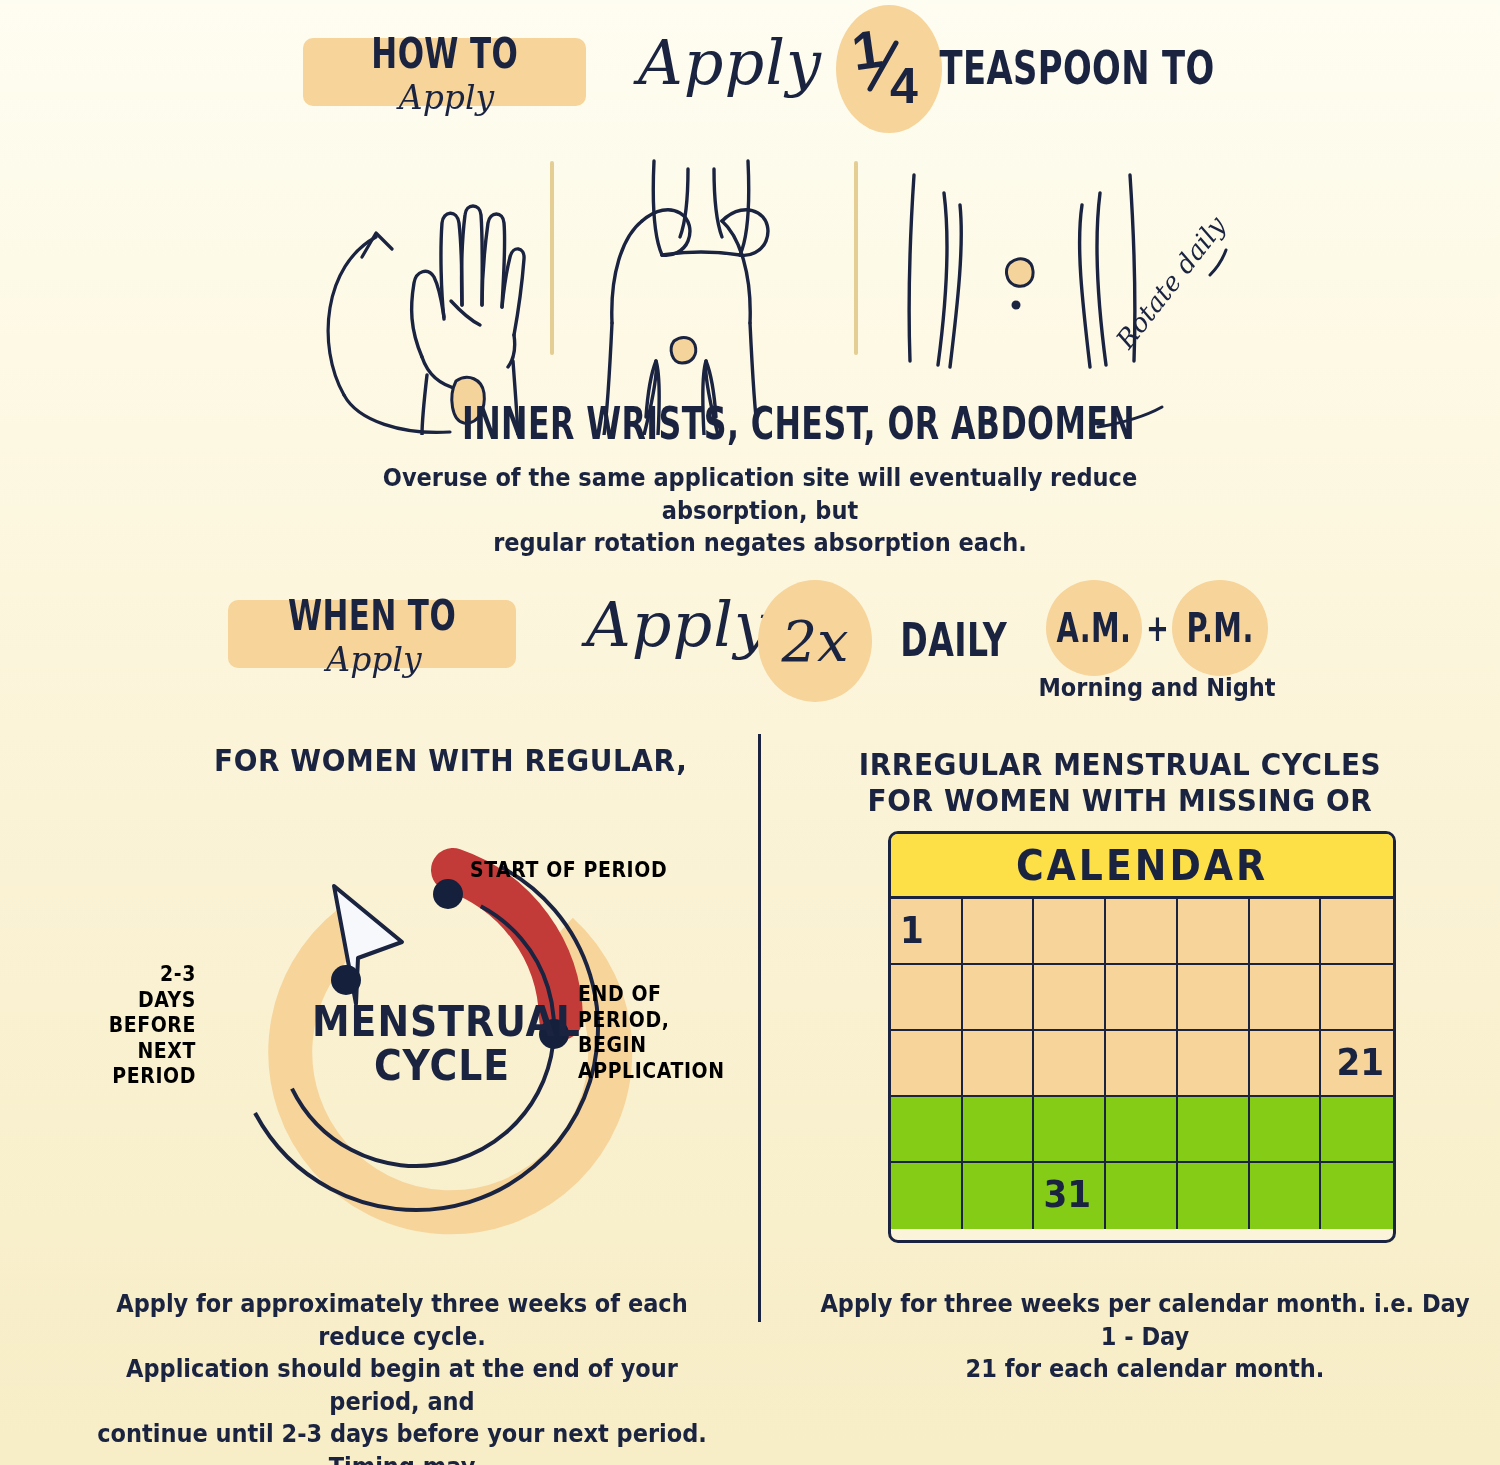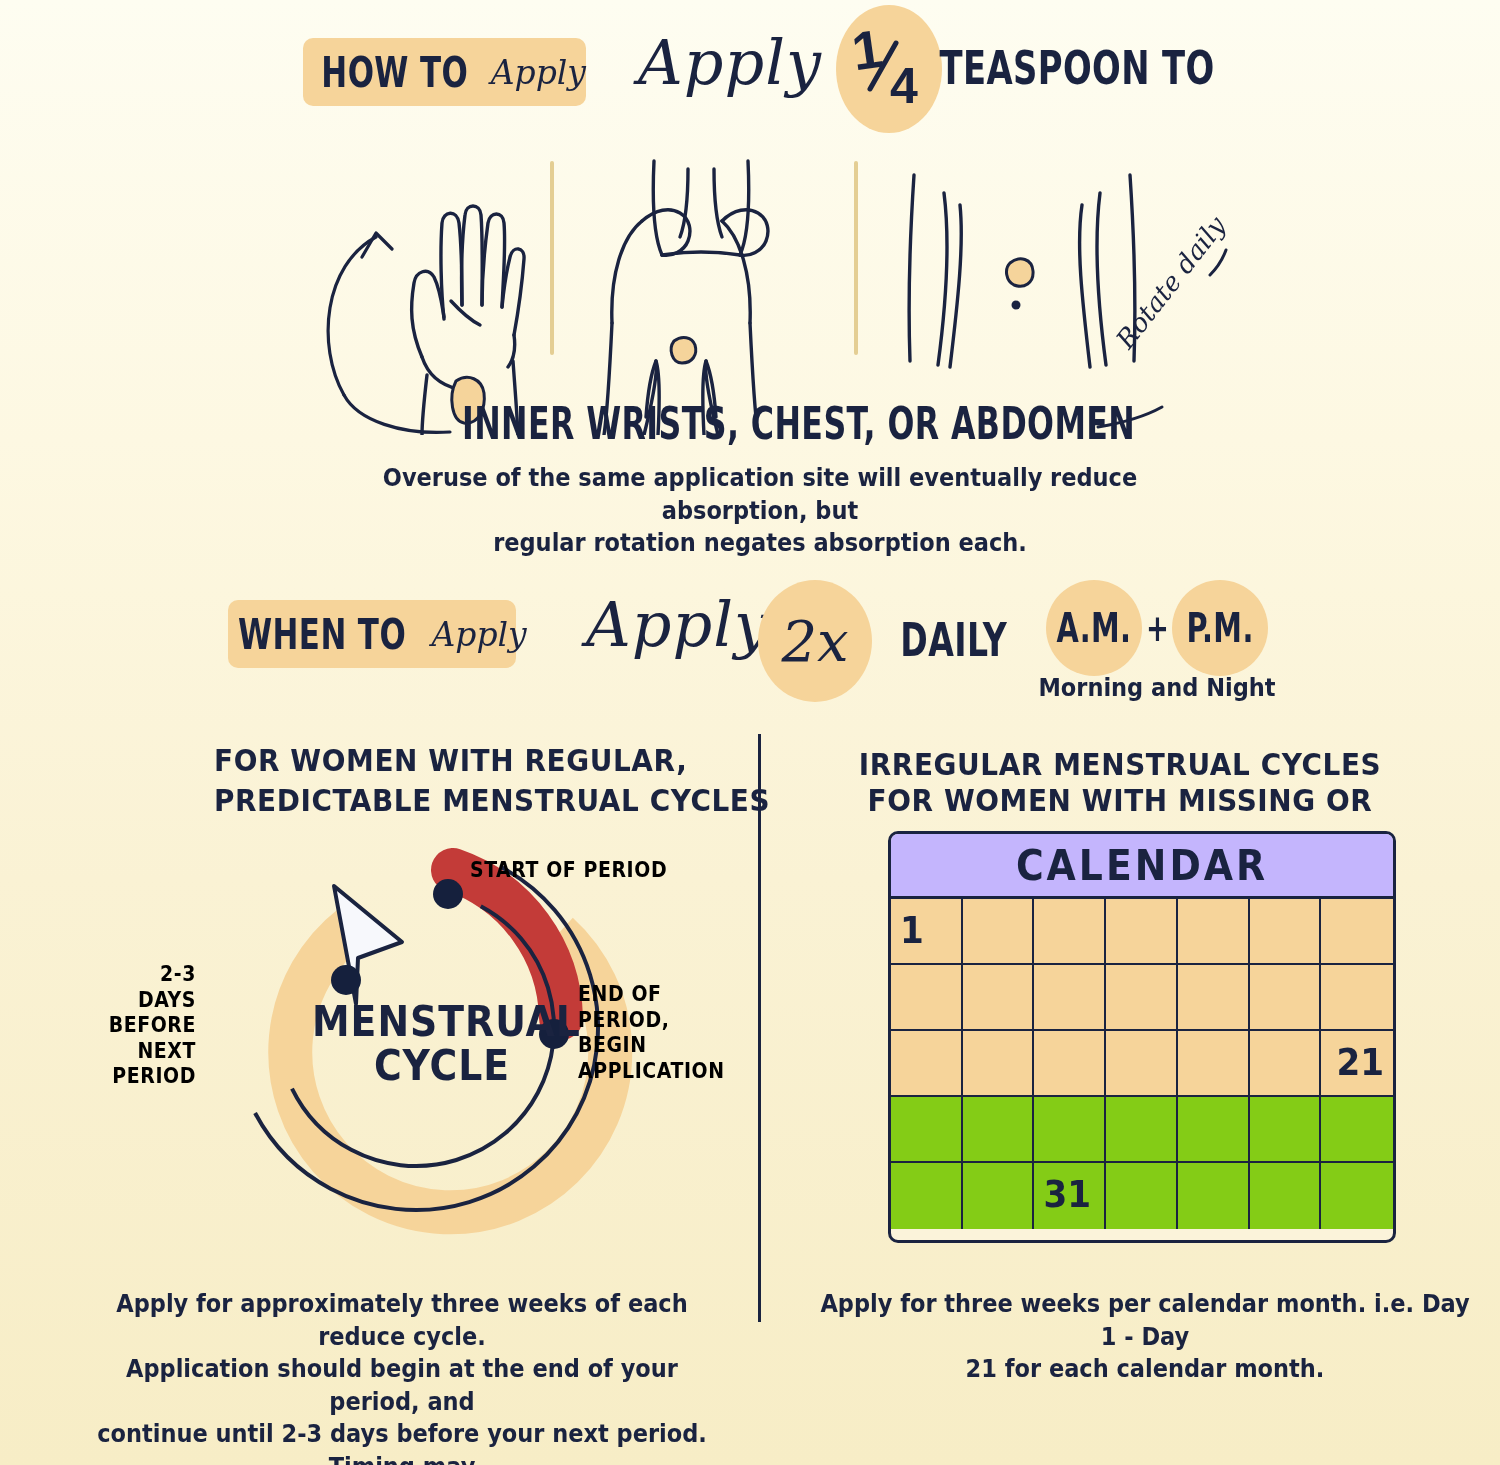--- a/index.html
+++ b/index.html
@@ -31,21 +31,21 @@
   .script{
     font-family:"DejaVu Serif","Liberation Serif",serif;
     font-style:italic;
     font-weight:400;
   }
 
   
   .pill{
     background:#F6D49A;
     border-radius:10px;
-    display:flex;align-items:center;justify-content:center;
+    display:flex;align-items:center;justify-content:center;flex-direction:column;
   }
 
   .blob{
     background:#F6D49A;
     border-radius:50%;
     display:flex;align-items:center;justify-content:center;
   }
 
   
   .body-copy{
@@ -61,21 +61,21 @@
   .cal-frame{
     border:3px solid #1A2340;
     border-radius:10px;
     overflow:hidden;
     background:#FBF3DA;
     box-sizing:border-box;
   }
   .cal-title{
     height:62px;display:flex;align-items:center;justify-content:center;
     border-bottom:3px solid #1A2340;
-    background:#c4b5fd;
+    background:#fde047;
   }
   .cal-grid{display:grid;grid-template-columns:repeat(7,1fr);}
   .cal-cell{
     height:66px;
     border-right:2px solid #1A2340;
     border-bottom:2px solid #1A2340;
     box-sizing:border-box;
     position:relative;
   }
   .cal-cell.lastcol{border-right:none;}
@@ -204,21 +204,20 @@
   <div class="abs cond" style="left:1143px;top:606px;font-size:38px;">+</div>
   <div class="abs blob" style="left:1172px;top:580px;width:96px;height:96px;">
     <span class="cond" style="font-size:40px;">P.M.</span>
   </div>
   <div class="abs body-copy" style="left:1022px;top:672px;width:270px;font-size:25px;">Morning and Night</div>
 
   <div class="abs divider-navy" style="left:758px;top:734px;width:3px;height:588px;"></div>
 
   <div class="abs" style="left:214px;top:742px;">
     <div class="condblk" style="font-size:31px;letter-spacing:.6px;">FOR WOMEN WITH REGULAR,</div>
-    <div class="condblk" style="font-size:31px;letter-spacing:.6px;margin-top:4px;">PREDICTABLE MENSTRUAL CYCLES</div>
   </div>
 
   <svg class="abs" style="left:206px;top:838px;" width="500" height="410" viewBox="0 0 500 410">
 
     <path d="M 146 88
              A 160 160 0 1 0 352 96" fill="none" stroke="#F6D49A" stroke-width="44" stroke-linecap="butt"></path>
 
     <path d="M 247 32 A 160 160 0 0 1 355 180" fill="none" stroke="#C33B38" stroke-width="44" stroke-linecap="round"></path>
 
     <path d="M 247 32 A 160 160 0 0 1 355 180" fill="none" stroke="#1A2340" stroke-width="4" stroke-linecap="round" opacity="0"></path>

